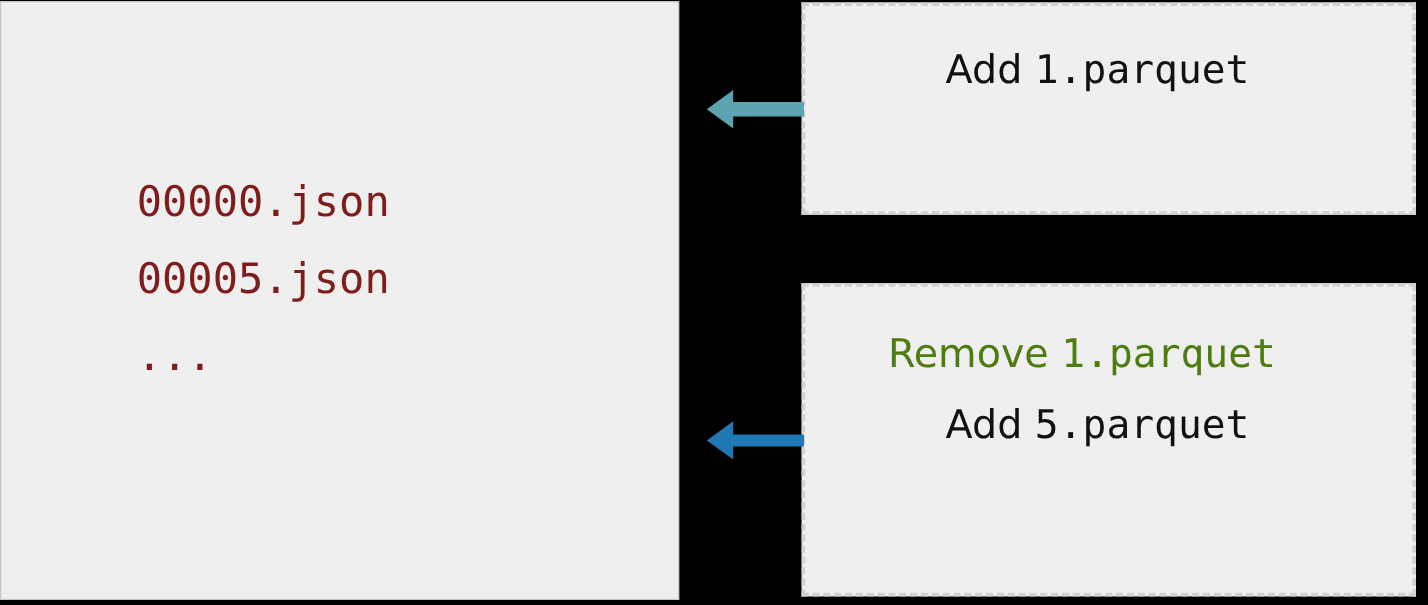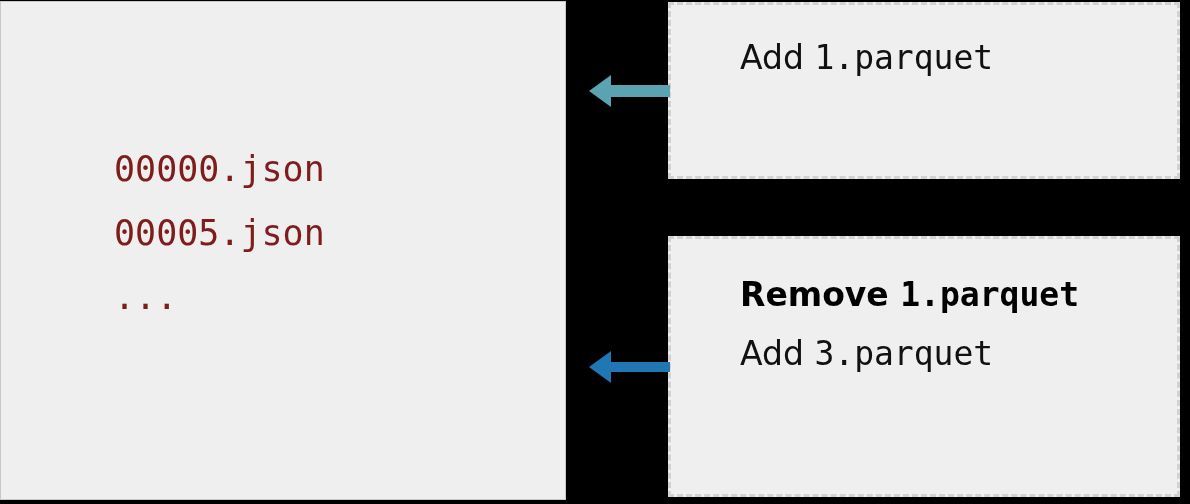--- a/index.html
+++ b/index.html
@@ -90,22 +90,22 @@
   .action-line:last-child { margin-bottom: 0; }
 
   .verb {
     font-family: "DejaVu Sans", sans-serif;
     font-size: 33px;
   }
   .fname {
     font-family: "DejaVu Sans Mono", monospace;
     font-size: 33px;
   }
-  .action-line.remove { color: #000000; font-weight: bold; }
-  .action-line.add    { color: #111111; }
+  .action-line.remove { color: #4d7c0f; }
+  .action-line.add    { color: #111111; margin-left: 48px; }
 
   
   .arrow {
     position: absolute;
     height: 40px;
   }
   .arrow svg { display: block; }
   .arrow.top    { left: 585px; top: 71px; }
   .arrow.bottom { left: 585px; top: 347px; }
 </style>
@@ -129,21 +129,21 @@
       </div>
     </div>
   </div>
 
   <div class="action-box bottom">
     <div class="action-lines">
       <div class="action-line remove">
         <span class="verb">Remove</span><span class="verb">&nbsp;</span><span class="fname">1.parquet</span>
       </div>
       <div class="action-line add">
-        <span class="verb">Add</span><span class="verb">&nbsp;</span><span class="fname">3.parquet</span>
+        <span class="verb">Add</span><span class="verb">&nbsp;</span><span class="fname">5.parquet</span>
       </div>
     </div>
   </div>
 
   <div class="arrow top">
     <svg width="85" height="40" viewBox="0 0 85 40">
       <path d="M 4 20 L 26 4 L 26 14 L 85 14 L 85 26 L 26 26 L 26 36 Z" fill="#5BA3B0"></path>
     </svg>
   </div>
 

